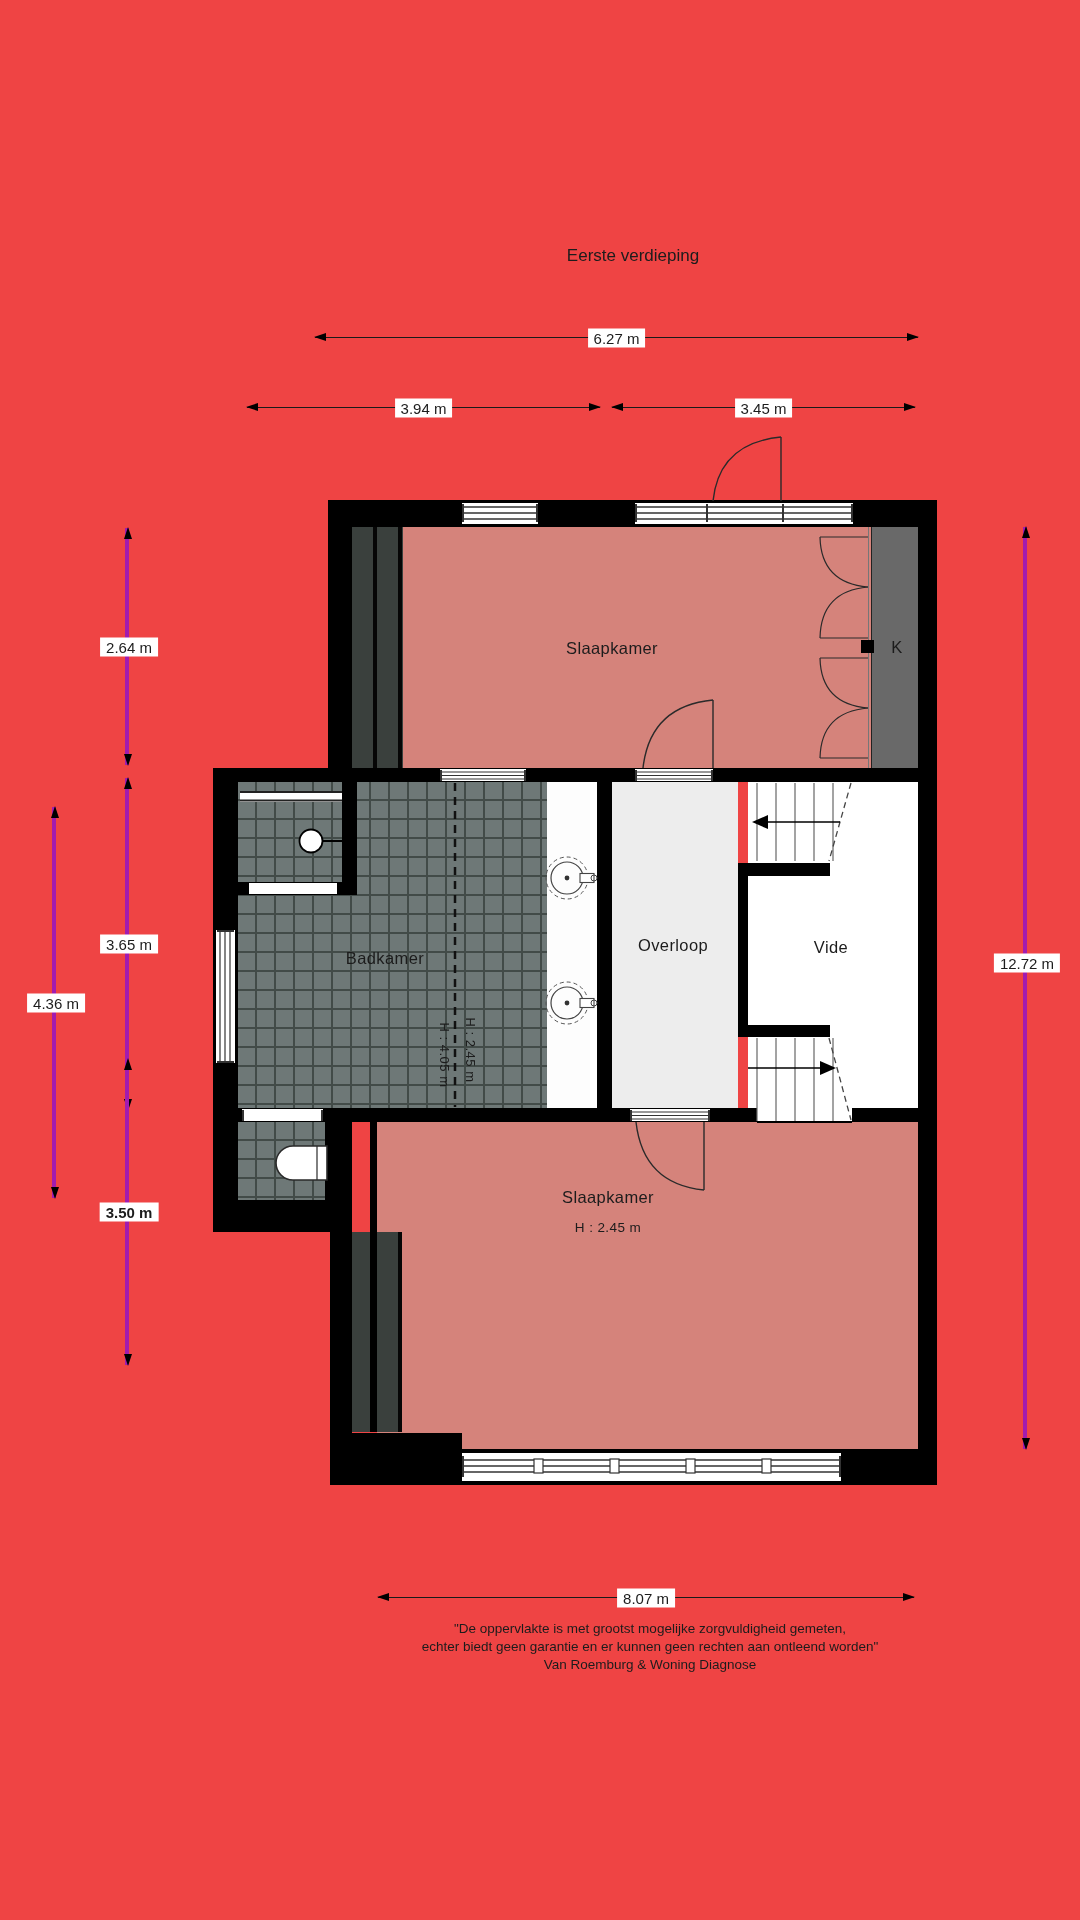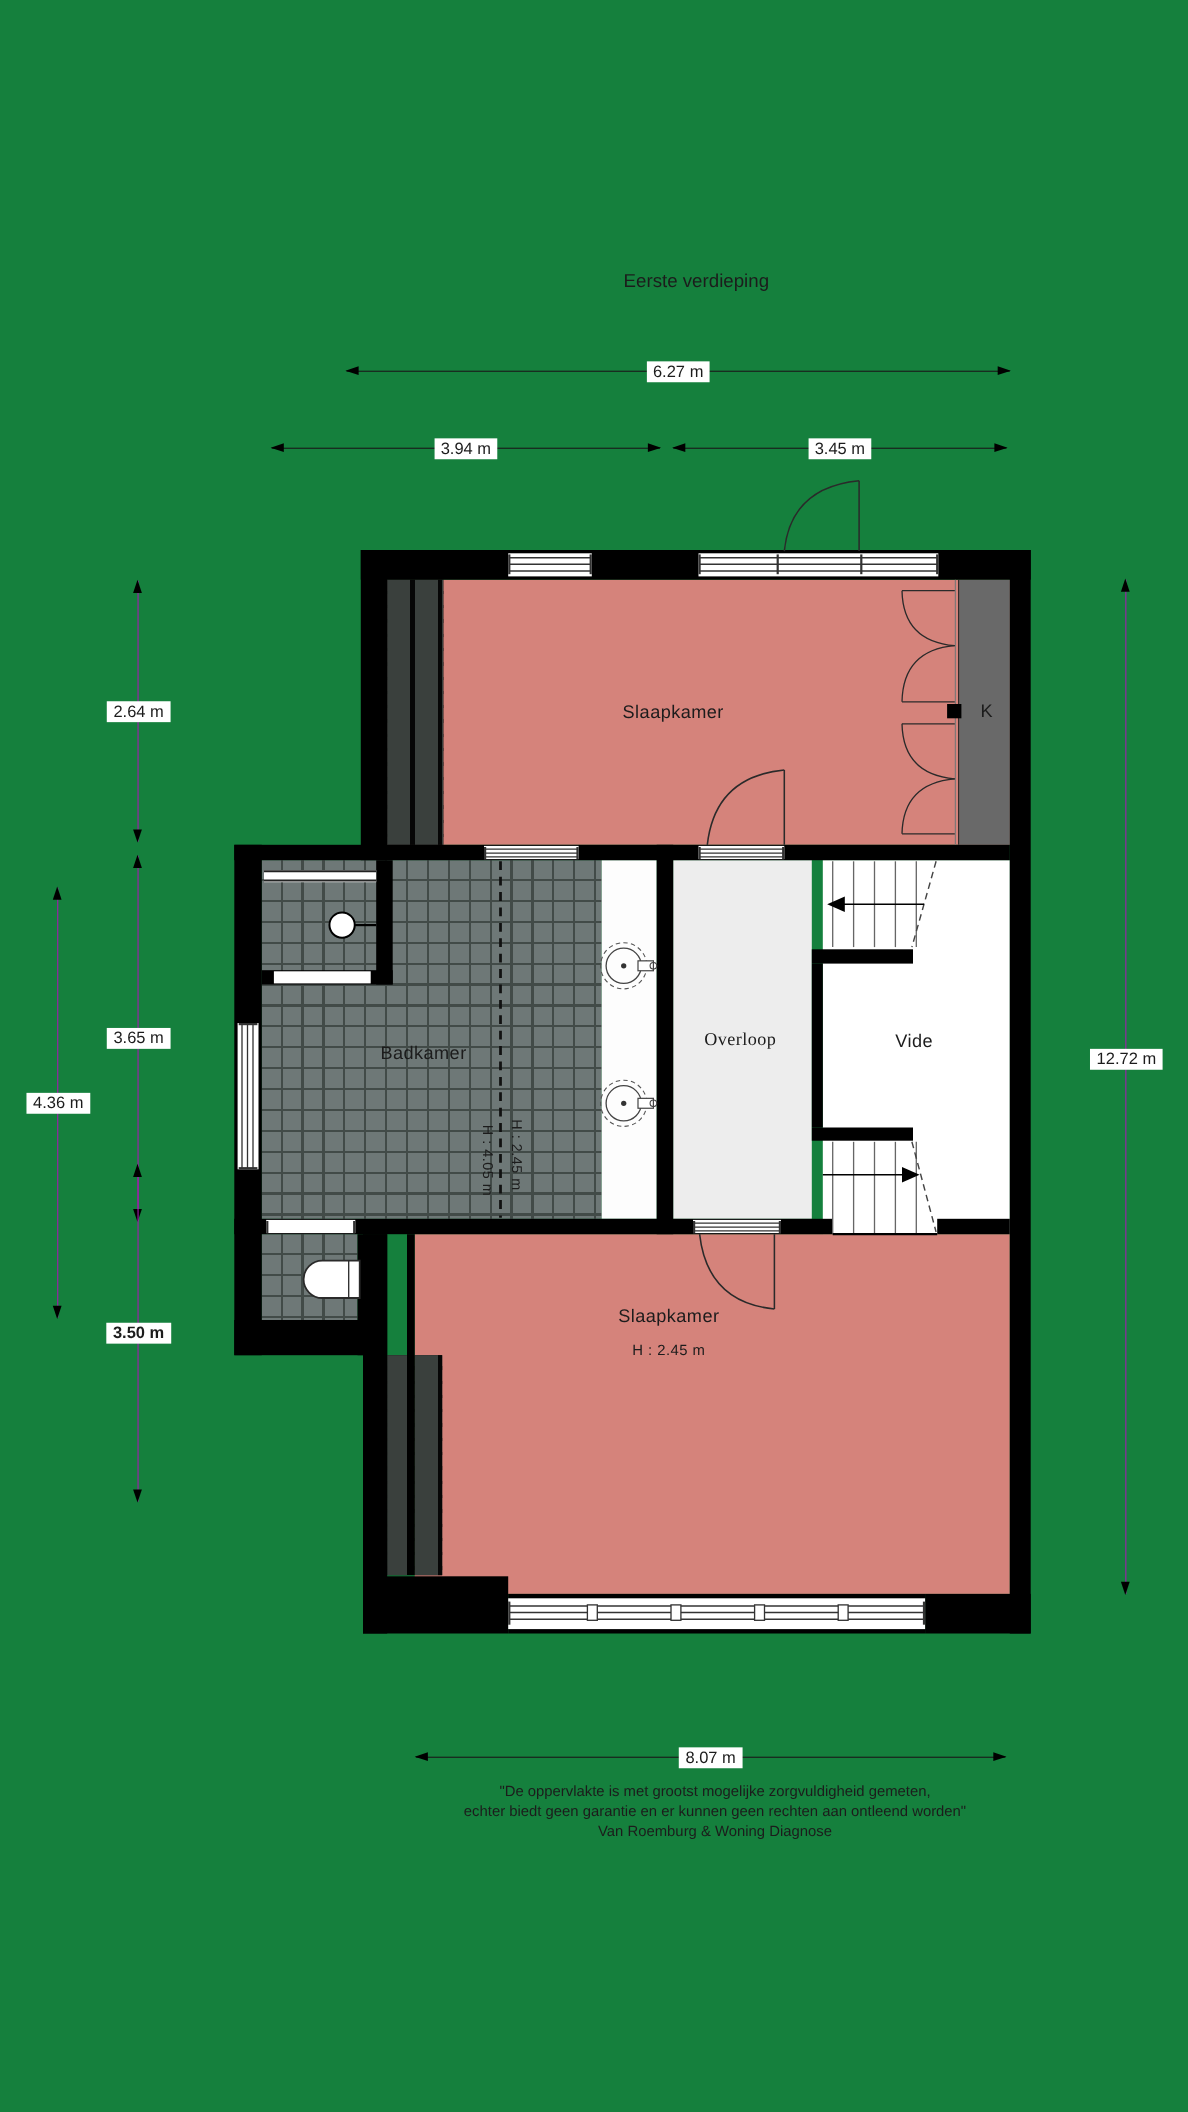--- a/index.html
+++ b/index.html
@@ -1,17 +1,17 @@
 <!DOCTYPE html>
 <html><head>
 <meta charset="utf-8">
 <style>
   html,body{margin:0;padding:0;background:#fff;}
   body{font-family:"Liberation Sans", sans-serif; color:#1c1c1c;}
-  #stage{position:relative;width:1080px;height:1920px;background:#15803d;overflow:hidden;}
+  #stage{position:relative;width:1080px;height:1920px;background:#ef4444;overflow:hidden;}
   .wall{position:absolute;background:#000;}
   .open{position:absolute;background:#fff;}
   .floor{position:absolute;}
   .salmon{background:#d5837b;}
   .closetfill{background:#696969;}
   .landing{background:#ededed;}
   .tiles{
     background-color:#6e7877;
     background-image:
       repeating-linear-gradient(180deg, transparent 0 17px, #424b48 17px 19px),
@@ -23,21 +23,21 @@
       repeating-linear-gradient(90deg, #3a403d 0 21px, #060606 21px 25px),
       repeating-linear-gradient(180deg, transparent 0 10px, #060606 10px 13px);
   }
   .lbl{position:absolute;transform:translate(-50%,-50%);font-size:16.5px;letter-spacing:.4px;white-space:nowrap;}
   .lbl.small{font-size:13.5px;}
   .vtext{position:absolute;transform:translate(-50%,-50%) rotate(90deg);font-size:13px;letter-spacing:.5px;white-space:nowrap;}
   .title{position:absolute;transform:translate(-50%,-50%);font-size:17px;}
   
   .dim{position:absolute;}
   .dim.h{height:0;border-top:1px solid #1a1a1a;text-align:right;}
-  .dim.v{width:0;border-left:1px solid #a21caf;}
+  .dim.v{width:0;border-left:4px solid #a21caf;}
   .dim.h::before{content:"";position:absolute;left:-1px;top:-5px;border-top:4.5px solid transparent;border-bottom:4.5px solid transparent;border-right:12px solid #000;}
   .dim.h::after{content:"";position:absolute;right:-1px;top:-5px;border-top:4.5px solid transparent;border-bottom:4.5px solid transparent;border-left:12px solid #000;}
   .dim.v::before{content:"";position:absolute;top:-1px;left:-5px;border-left:4.5px solid transparent;border-right:4.5px solid transparent;border-bottom:12px solid #000;}
   .dim.v::after{content:"";position:absolute;bottom:-1px;left:-5px;border-left:4.5px solid transparent;border-right:4.5px solid transparent;border-top:12px solid #000;}
   .dlab{position:absolute;background:#fff;padding:1px 6px;font-size:15px;white-space:nowrap;}
   .dim.h .dlab{left:50%;top:0;transform:translate(-50%,-50%);}
   .dim.v .dlab{left:0;top:50%;transform:translate(-50%,-50%);}
   .dim.v .dlab.hi{top:47.3%;}
   .footer{position:absolute;left:350px;top:1620px;width:600px;text-align:center;font-size:13.5px;line-height:18px;}
   svg.overlay{position:absolute;left:0;top:0;pointer-events:none;}
@@ -237,21 +237,21 @@
 
     <g>
       <path d="M 327,1146 L 293,1146 A 17,17 0 0 0 276,1163 A 17,17 0 0 0 293,1180 L 327,1180 Z" fill="#fff" stroke="#2a2a2a" stroke-width="1.6"></path>
       <line x1="317" y1="1146" x2="317" y2="1180" stroke="#2a2a2a" stroke-width="1.2"></line>
     </g>
   </svg>
 
   <div class="lbl" style="left:612px;top:648px;">Slaapkamer</div>
   <div class="lbl" style="left:897px;top:647px;">K</div>
   <div class="lbl" style="left:385px;top:958px;">Badkamer</div>
-  <div class="lbl" style="left:673px;top:945px;font-family:Liberation Serif, serif;">Overloop</div>
+  <div class="lbl" style="left:673px;top:945px;">Overloop</div>
   <div class="lbl" style="left:831px;top:947px;">Vide</div>
   <div class="lbl" style="left:608px;top:1197px;">Slaapkamer</div>
   <div class="lbl small" style="left:608px;top:1227px;">H : 2.45 m</div>
   <div class="vtext" style="left:470px;top:1050px;">H : 2.45 m</div>
   <div class="vtext" style="left:444px;top:1055px;">H : 4.05 m</div>
 
   <div class="dim h" style="left:315px;top:337px;width:603px;">
     <span class="dlab">6.27 m</span>
   </div>
   <div class="dim h" style="left:247px;top:407px;width:353px;">

